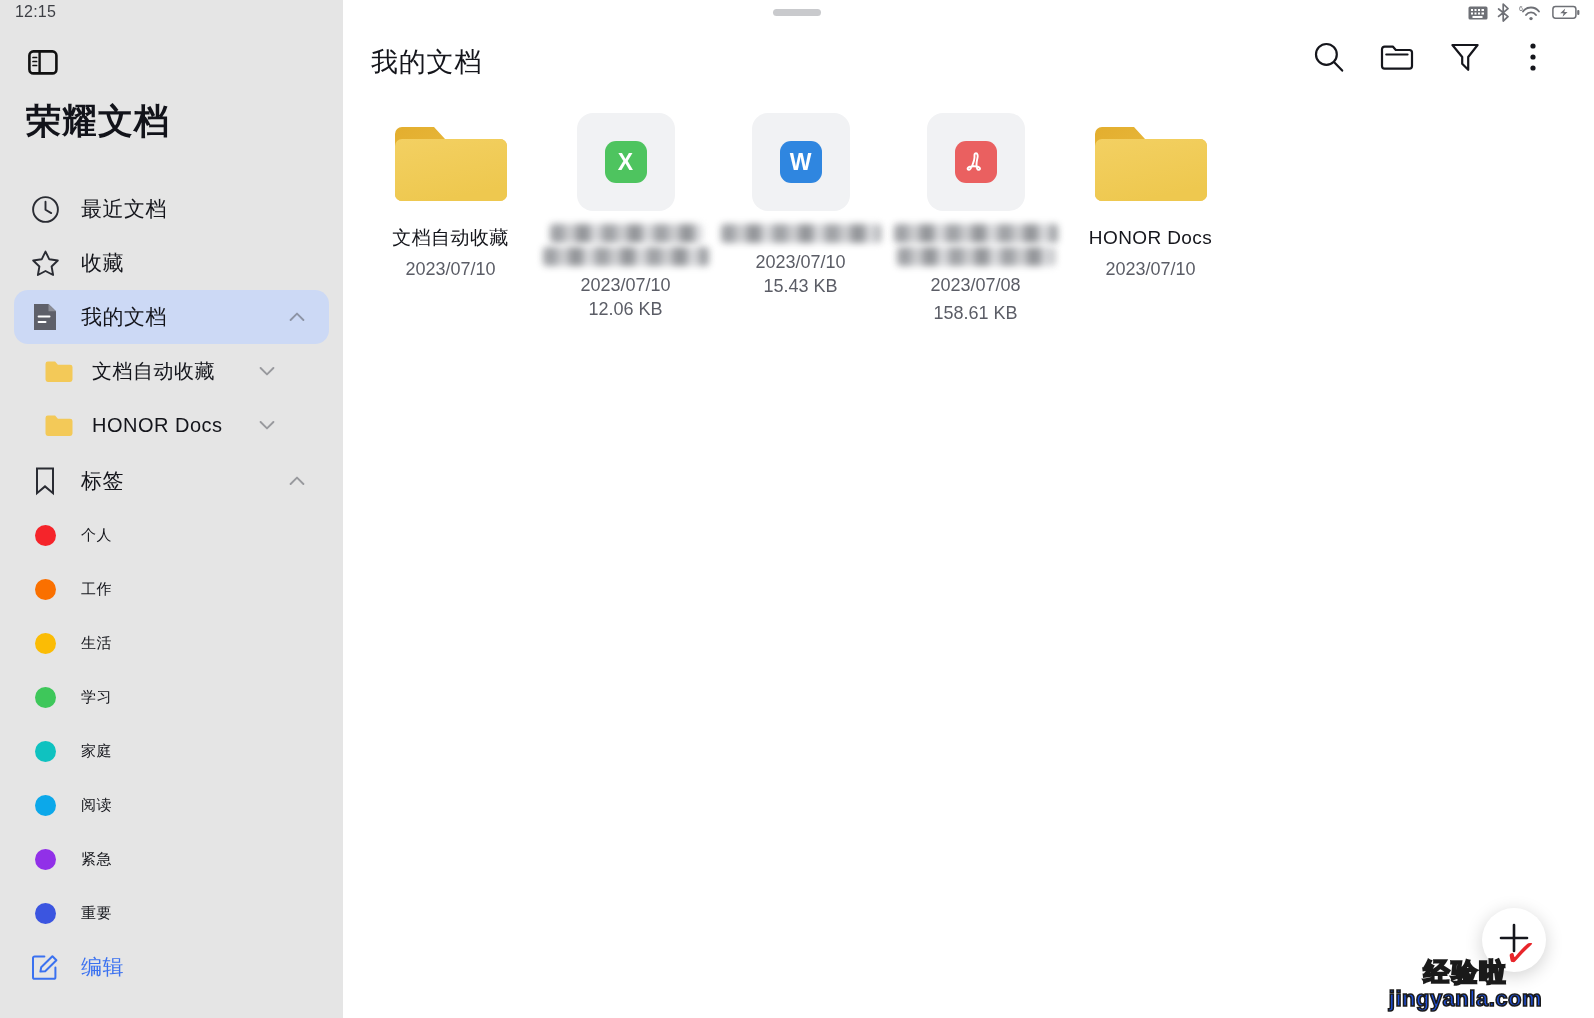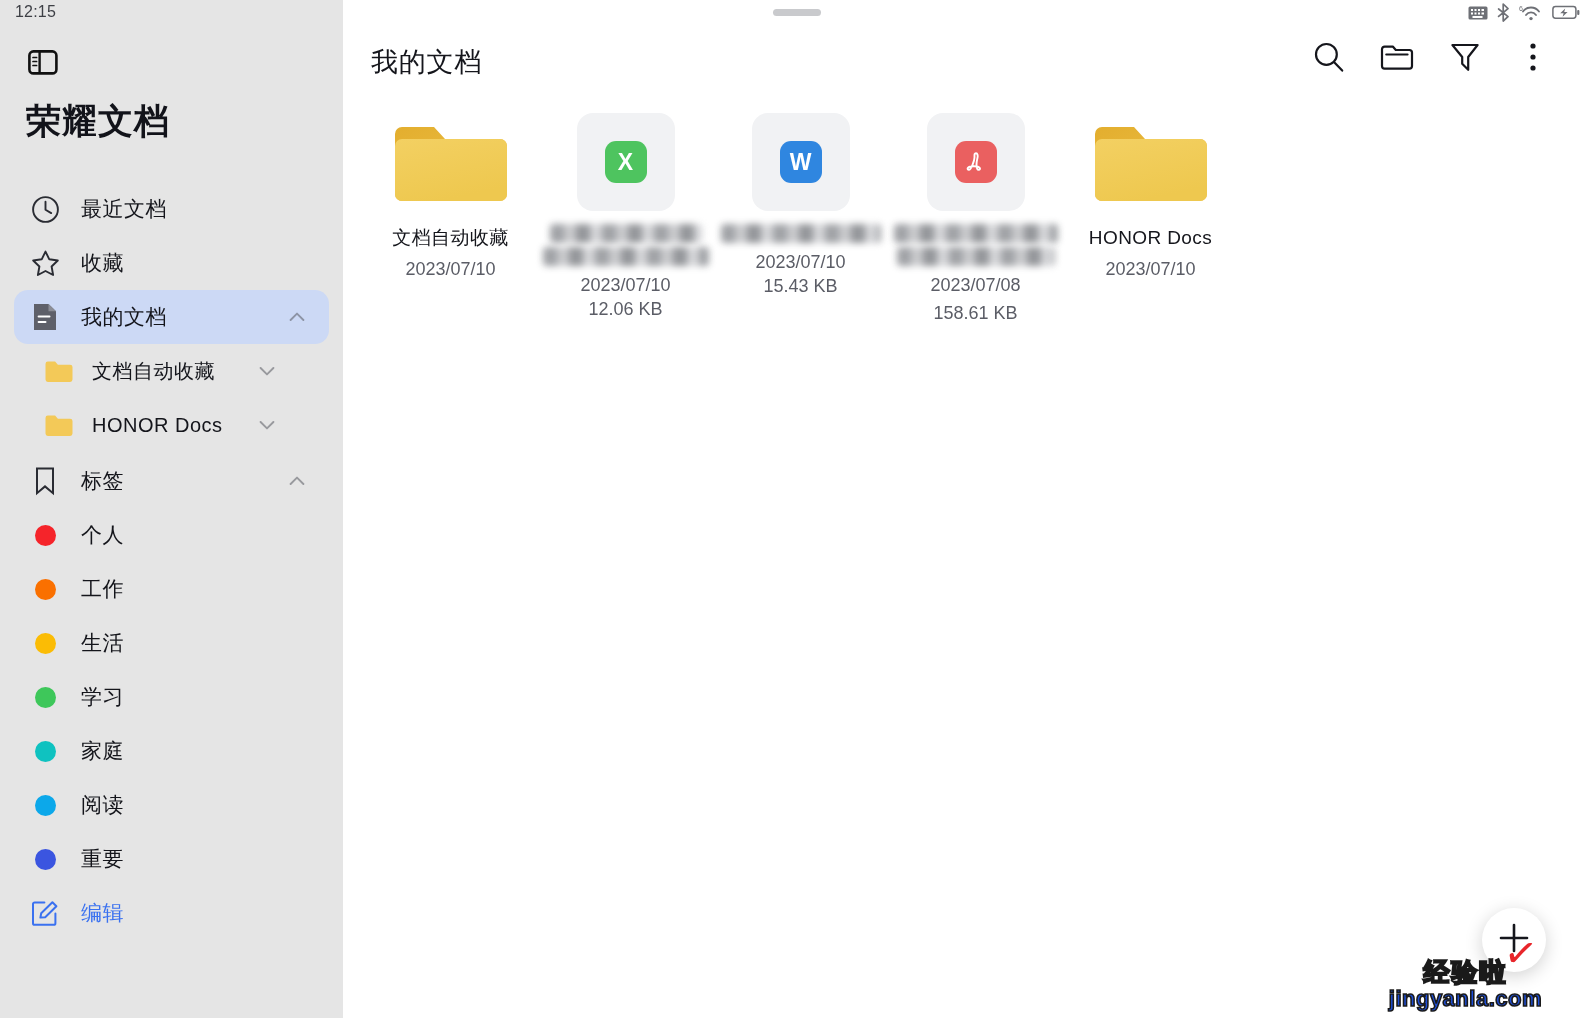--- a/index.html
+++ b/index.html
@@ -62,21 +62,21 @@
   .nav-row .chev {
     position: absolute; right: 22px; top: 50%; transform: translateY(-50%);
     width: 20px; height: 20px; opacity: .55;
   }
   .nav-sub { margin-left: 30px; }
   .nav-sub .ic-slot { width: 30px; flex: 0 0 30px; margin-right: 18px; }
   .nav-sub .lbl { font-size: 20px; }
   .nav-sub .chev { right: 52px; }
 
   .dot { width: 21px; height: 21px; border-radius: 50%; }
-  .tag-row .lbl { font-size: 21px; }
+  .tag-row .lbl { font-size: 15px; }
 
   .edit-row .lbl { color: #3a71f0; }
 
   
   #main { position: relative; flex: 1; background: #ffffff; height: 1018px; }
   #main-header {
     position: absolute; left: 0; top: 0; width: 100%; height: 104px;
   }
   #page-title {
     position: absolute; left: 28px; top: 44px;
@@ -333,20 +333,26 @@
         <span class="lbl">家庭</span>
       </div>
       <div class="nav-row tag-row">
         <span class="ic-slot">
             <span class="dot" style="background: rgb(12, 168, 234);"></span>
           </span>
         <span class="lbl">阅读</span>
       </div>
       <div class="nav-row tag-row">
         <span class="ic-slot">
+            <span class="dot" style="background: rgb(145, 48, 232);"></span>
+          </span>
+        <span class="lbl">紧急</span>
+      </div>
+      <div class="nav-row tag-row">
+        <span class="ic-slot">
             <span class="dot" style="background: rgb(59, 85, 224);"></span>
           </span>
         <span class="lbl">重要</span>
       </div>
 
       <div class="nav-row edit-row">
         <span class="ic-slot">
           <svg width="28" height="28" viewBox="0 0 28 28">
             <path d="M24.4 14.6 V24.2 a1.6 1.6 0 0 1 -1.6 1.6 H3.6 A1.6 1.6 0 0 1 2 24.2 V5 A1.6 1.6 0 0 1 3.6 3.4 H13.4" fill="none" stroke="#3a71f0" stroke-width="2" stroke-linecap="round"></path>
             <path d="M9.4 18.6 L10.2 14.2 L21.4 3.2 L25.4 7.2 L14.2 18.2 Z" fill="none" stroke="#3a71f0" stroke-width="2" stroke-linejoin="round"></path>

